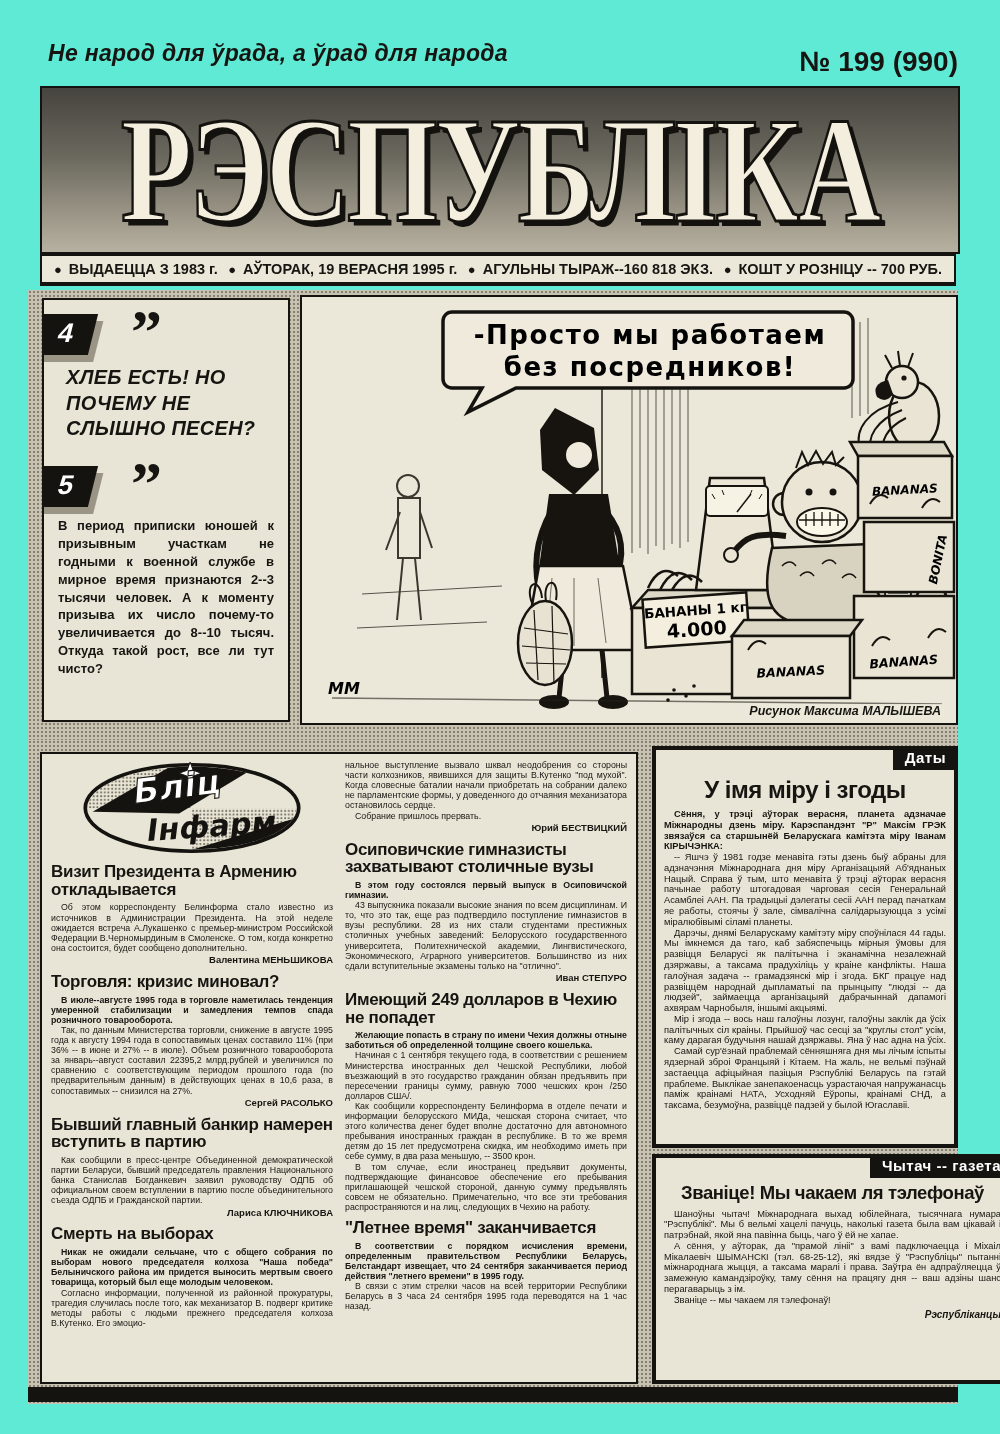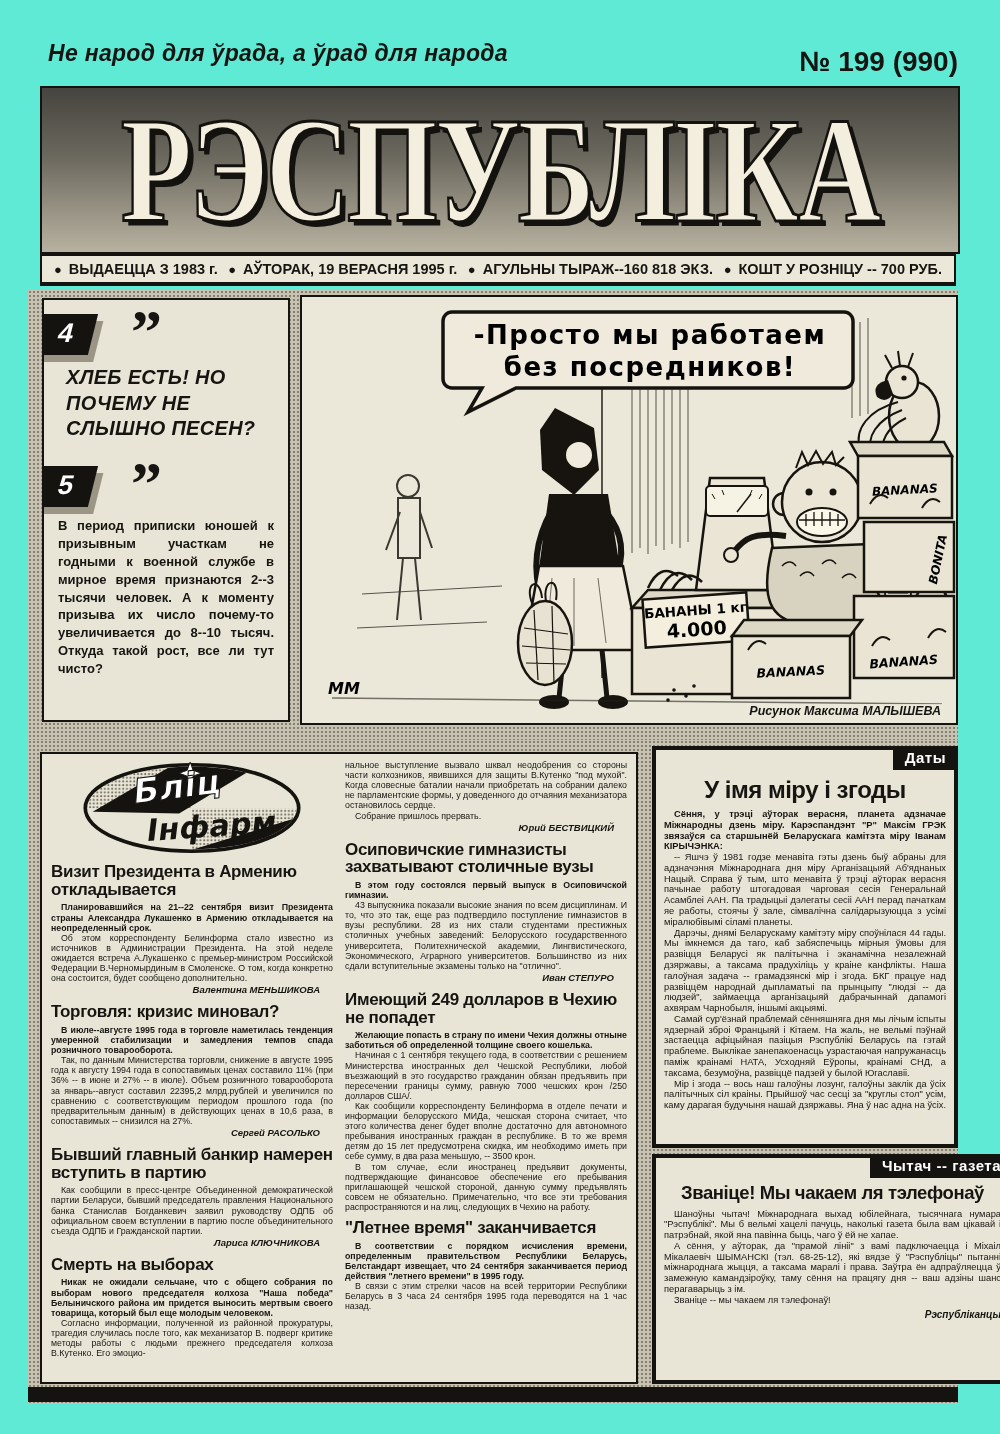--- a/index.html
+++ b/index.html
@@ -57,22 +57,22 @@
     font-weight:bold;font-style:italic;background:rgba(236,232,217,.85);padding:0 3px;}
   
   .main-box{position:absolute;left:40px;top:752px;width:598px;height:632px;
     background:#e9e5d6;border:2px solid #15130f;box-sizing:border-box;
     display:flex;gap:12px;padding:6px 9px;}
   .news-col{flex:1;overflow:hidden;font-size:8.8px;line-height:1.15;}
   .news-col p{margin:0;text-indent:10px;text-align:justify;}
   .news-col p.lead{font-weight:bold;}
   .disp{font-weight:bold;font-size:17px;line-height:1.04;letter-spacing:-.3px;
     margin:7px 0 4px;}
-  .byline{text-align:right;font-weight:bold;font-style:italic;font-size:9.5px;
-    margin:2px 13px 2px;}
+  .byline{text-align:right;font-weight:bold;font-size:9.5px;
+    margin:2px 0 2px;}
   .logo-wrap{text-align:center;margin:2px 0 6px;}
   
   .rbox{position:absolute;background:#e9e5d6;border:4px solid #15130f;
     box-sizing:border-box;padding:12px 8px;overflow:hidden;
     font-size:9.3px;line-height:1.16;}
   .rbox p{margin:0;text-indent:10px;text-align:justify;}
   .rbox p.lead{font-weight:bold;}
   .rbox-dates{left:652px;top:746px;width:306px;height:402px;}
   .rbox-reader{left:652px;top:1154px;width:361px;height:230px;}
   .badge{position:absolute;top:-4px;right:-4px;background:#15130f;color:#fff;
@@ -282,21 +282,20 @@
             <polygon points="12,54 98,4 192,4 106,56" fill="#15130f"></polygon>
             <polygon points="118,96 236,60 236,96" fill="#15130f"></polygon>
           </g>
           <path d="M118,0 l3.2,9 8.8,3.2 -8.8,3.2 -3.2,9 -3.2,-9 -8.8,-3.2 8.8,-3.2 z" fill="#fff" stroke="#15130f" stroke-width="1"></path>
           <text x="58" y="45" font-size="37" font-weight="bold" font-style="italic" fill="#fff" stroke="#15130f" stroke-width="1.2" transform="rotate(-7 58 45)" font-family="DejaVu Serif,serif">Бліц</text>
           <text x="72" y="86" font-size="33" font-weight="bold" font-style="italic" fill="#15130f" transform="rotate(-4 72 86)" font-family="DejaVu Serif,serif">Інфарм</text>
         </svg>
       </div>
 
       <div class="disp">Визит Президента в Армению откладывается</div>
-      <p class="lead">Планировавшийся на 21--22 сентября визит Президента страны Александра Лукашенко в Армению откладывается на неопределенный срок.</p>
       <p>Об этом корреспонденту Белинформа стало известно из источников в Администрации Президента. На этой неделе ожидается встреча А.Лукашенко с премьер-министром Российской Федерации В.Черномырдиным в Смоленске. О том, когда конкретно она состоится, будет сообщено дополнительно.</p>
       <div class="byline">Валентина  МЕНЬШИКОВА</div>
 
       <div class="disp">Торговля: кризис миновал?</div>
       <p class="lead">В июле--августе 1995 года в торговле наметилась тенденция умеренной стабилизации и замедления темпов спада розничного товарооборота.</p>
       <p>Так, по данным Министерства торговли, снижение в августе 1995 года к августу 1994 года в сопоставимых ценах составило 11% (при 36% -- в июне и 27% -- в июле). Объем розничного товарооборота за январь--август составил 22395,2 млрд.рублей и увеличился по сравнению с соответствующим периодом прошлого года (по предварительным данным) в действующих ценах в 10,6 раза, в сопоставимых -- снизился на 27%.</p>
       <div class="byline">Сергей  РАСОЛЬКО</div>
 
       <div class="disp">Бывший главный банкир намерен вступить в партию</div>
       <p>Как сообщили в пресс-центре Объединенной демократической партии Беларуси, бывший председатель правления Национального банка Станислав Богданкевич заявил руководству ОДПБ об официальном своем вступлении в партию после объединительного съезда ОДПБ и Гражданской партии.</p>
@@ -328,22 +327,22 @@
       <p>В связи с этим стрелки часов на всей территории Республики Беларусь в 3 часа 24 сентября 1995 года переводятся на 1 час назад.</p>
     </div>
   </div>
 
   <div class="rbox rbox-dates">
     <div class="badge">Даты</div>
     <div class="rhead-big">У імя міру і згоды</div>
     <p class="lead">Сёння, у трэці аўторак верасня, планета адзначае Міжнародны дзень міру. Карэспандэнт "Р" Максім ГРЭК звязаўся са старшынёй Беларускага камітэта міру Іванам КІРЫЧЭНКА:</p>
     <p>-- Яшчэ ў 1981 годзе менавіта гэты дзень быў абраны для адзначэння Міжнароднага дня міру Арганізацыяй Аб'яднаных Нацый. Справа ў тым, што менавіта ў трэці аўторак верасня пачынае работу штогадовая чарговая сесія Генеральнай Асамблеі ААН. Па традыцыі дэлегаты сесіі ААН перад пачаткам яе работы, стоячы ў зале, сімвалічна салідарызуюцца з усімі міралюбівымі сіламі планеты.</p>
     <p>Дарэчы, днямі Беларускаму камітэту міру споўнілася 44 гады. Мы імкнемся да таго, каб забяспечыць мірныя ўмовы для развіцця Беларусі як палітычна і эканамічна незалежнай дзяржавы, а таксама прадухіліць у краіне канфлікты. Наша галоўная задача -- грамадзянскі мір і згода. БКГ працуе над развіццём народнай дыпламатыі па прынцыпу "людзі -- да людзей", займаецца арганізацыяй дабрачыннай дапамогі ахвярам Чарнобыля, іншымі акцыямі.</p>
+    <p>Мір і згода -- вось наш галоўны лозунг, галоўны заклік да ўсіх палітычных сіл краіны. Прыйшоў час сесці за "круглы стол" усім, каму дарагая будучыня нашай дзяржавы. Яна ў нас адна на ўсіх.</p>
     <p>Самай сур'ёзнай праблемай сённяшняга дня мы лічым іспыты ядзернай зброі Францыяй і Кітаем. На жаль, не вельмі пэўнай застаецца афіцыйная пазіцыя Рэспублікі Беларусь па гэтай праблеме. Выклікае занепакоенасць узрастаючая напружанасць паміж краінамі НАТА, Усходняй Еўропы, краінамі СНД, а таксама, безумоўна, развіццё падзей у былой Югаславіі.</p>
-    <p>Мір і згода -- вось наш галоўны лозунг, галоўны заклік да ўсіх палітычных сіл краіны. Прыйшоў час сесці за "круглы стол" усім, каму дарагая будучыня нашай дзяржавы. Яна ў нас адна на ўсіх.</p>
   </div>
 
   <div class="rbox rbox-reader">
     <div class="badge">Чытач -- газета</div>
     <div class="rhead-mid">Званіце! Мы чакаем ля тэлефонаў</div>
     <p>Шаноўны чытач! Міжнароднага выхад юбілейнага, тысячнага нумара "Рэспублікі". Мы б вельмі хацелі пачуць, наколькі газета была вам цікавай і патрэбнай, якой яна павінна быць, чаго ў ёй не хапае.</p>
     <p>А сёння, у аўторак, да "прамой лініі" з вамі падключаецца і Міхаіл Мікалаевіч ШЫМАНСКІ (тэл. 68-25-12), які вядзе ў "Рэспубліцы" пытанні міжнароднага жыцця, а таксама маралі і права. Заўтра ён адпраўляецца ў замежную камандзіроўку, таму сёння на працягу дня -- ваш адзіны шанс перагаварыць з ім.</p>
     <p>Званіце -- мы чакаем ля тэлефонаў!</p>
     <div class="rbyline">Рэспубліканцы</div>
   </div>

